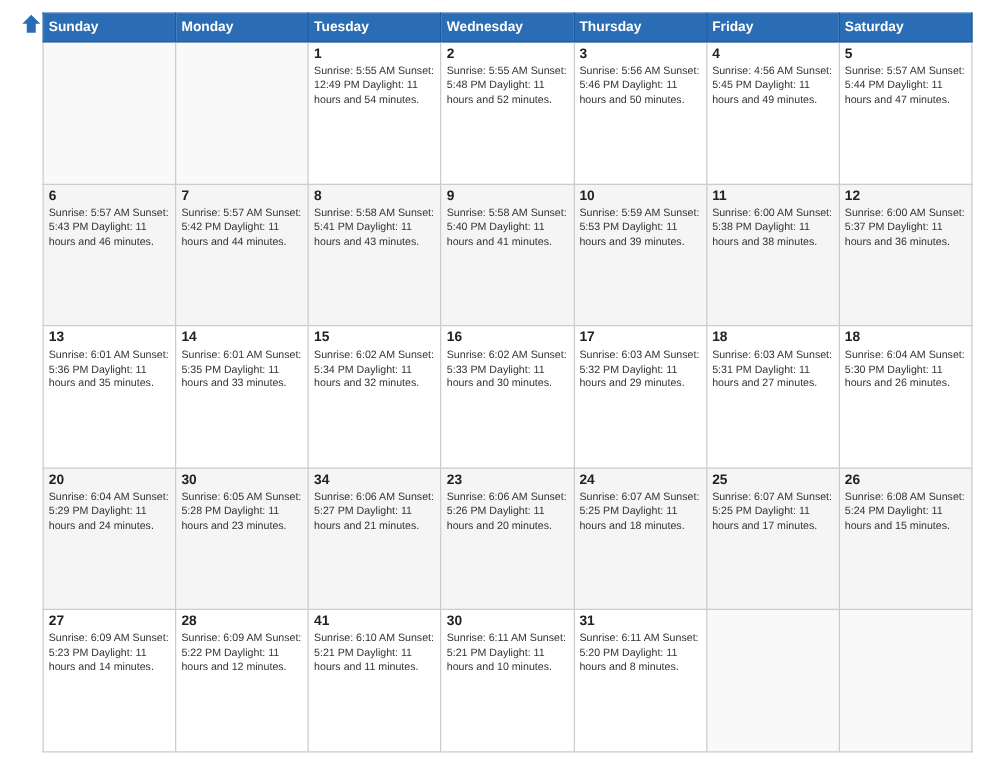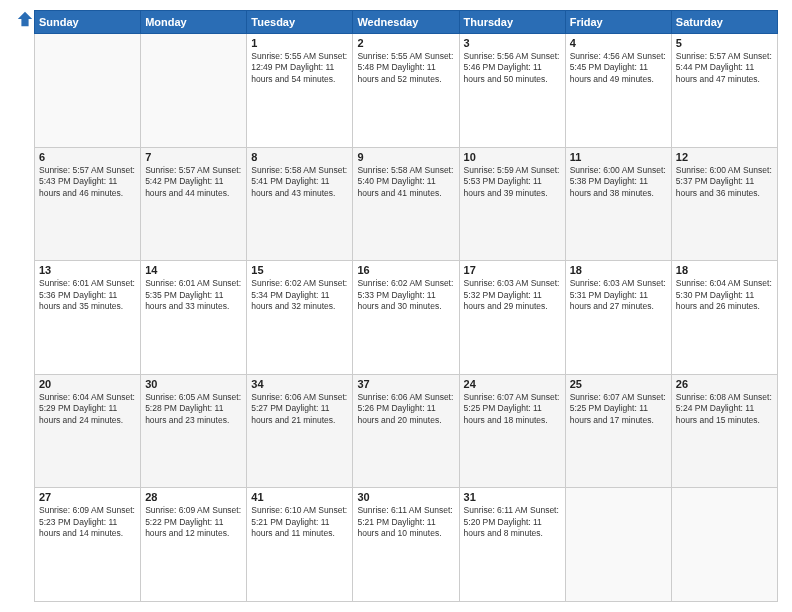--- a/index.html
+++ b/index.html
@@ -268,21 +268,21 @@
 Sunset: 5:28 PM
 Daylight: 11 hours and 23 minutes.</div>
           </td>
           <td>
             <span class="day-number">34</span>
             <div class="day-info">Sunrise: 6:06 AM
 Sunset: 5:27 PM
 Daylight: 11 hours and 21 minutes.</div>
           </td>
           <td>
-            <span class="day-number">37</span>
+            <span class="day-number">23</span>
             <div class="day-info">Sunrise: 6:06 AM
 Sunset: 5:26 PM
 Daylight: 11 hours and 20 minutes.</div>
           </td>
           <td>
             <span class="day-number">24</span>
             <div class="day-info">Sunrise: 6:07 AM
 Sunset: 5:25 PM
 Daylight: 11 hours and 18 minutes.</div>
           </td>

